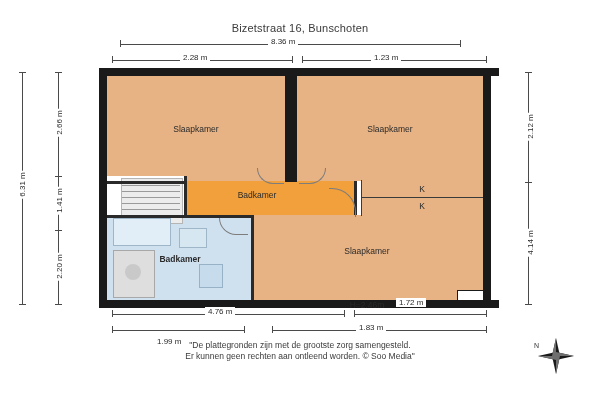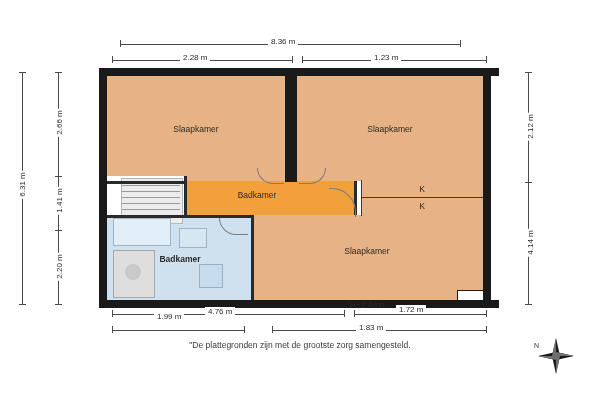--- a/index.html
+++ b/index.html
@@ -153,20 +153,21 @@
   .thin-wall {
     position: absolute;
     background: #2a2a2a;
   }
 </style>
 </head>
 <body>
 
 <div id="page">
 
+  <div class="abs" id="title">Bizetstraat 16, Bunschoten</div>
 
   <div class="abs" id="plan">
 
     <div class="room" style="left:8px; top:8px; width:178px; height:105px;"></div>
 
     <div class="room" style="left:198px; top:8px; width:186px; height:105px;"></div>
 
     <div class="room" style="left:262px; top:113px; width:122px; height:34px;"></div>
 
     <div class="room" style="left:155px; top:147px; width:229px; height:85px;"></div>
@@ -241,26 +242,26 @@
   <div class="abs dim-label" style="left:371px; top:53px;">1.23 m</div>
 
   <div class="abs dim-h" style="left:112px; top:314px; width:232px;"></div>
   <div class="abs tick-v" style="left:112px; top:310px;"></div>
   <div class="abs tick-v" style="left:344px; top:310px;"></div>
   <div class="abs dim-label" style="left:205px; top:307px;">4.76 m</div>
 
   <div class="abs dim-h" style="left:354px; top:314px; width:132px;"></div>
   <div class="abs tick-v" style="left:354px; top:310px;"></div>
   <div class="abs tick-v" style="left:486px; top:310px;"></div>
-  <div class="abs dim-label" style="left:396px; top:305px;">1.72 m</div>
+  <div class="abs dim-label" style="left:396px; top:298px;">1.72 m</div>
 
   <div class="abs dim-h" style="left:112px; top:330px; width:132px;"></div>
   <div class="abs tick-v" style="left:112px; top:326px;"></div>
   <div class="abs tick-v" style="left:244px; top:326px;"></div>
-  <div class="abs dim-label" style="left:154px; top:312px;">1.99 m</div>
+  <div class="abs dim-label" style="left:154px; top:337px;">1.99 m</div>
 
   <div class="abs dim-h" style="left:272px; top:330px; width:214px;"></div>
   <div class="abs tick-v" style="left:272px; top:326px;"></div>
   <div class="abs tick-v" style="left:486px; top:326px;"></div>
   <div class="abs dim-label" style="left:356px; top:323px;">1.83 m</div>
 
   <div class="abs dim-v" style="left:22px; top:72px; height:232px;"></div>
   <div class="abs tick-h" style="left:19px; top:72px;"></div>
   <div class="abs tick-h" style="left:19px; top:304px;"></div>
   <div class="abs dim-label-v" style="left:8px; top:180px; transform:rotate(-90deg);">6.31 m</div>
@@ -282,20 +283,21 @@
   <div class="abs tick-h" style="left:525px; top:72px;"></div>
   <div class="abs tick-h" style="left:525px; top:182px;"></div>
   <div class="abs dim-label-v" style="left:516px; top:122px; transform:rotate(-90deg);">2.12 m</div>
 
   <div class="abs dim-v" style="left:528px; top:182px; height:122px;"></div>
   <div class="abs tick-h" style="left:525px; top:304px;"></div>
   <div class="abs dim-label-v" style="left:516px; top:238px; transform:rotate(-90deg);">4.14 m</div>
 
   <div class="abs" id="footer">
     <div>"De plattegronden zijn met de grootste zorg samengesteld.</div>
+    <div>Er kunnen geen rechten aan ontleend worden. © Soo Media"</div>
   </div>
 
   <div class="abs" id="compass">
     <span class="n-label">N</span>
     <svg width="40" height="40" viewBox="0 0 40 40">
       <polygon points="20,2 24,20 20,38 16,20" fill="#1a1a1a"></polygon>
       <polygon points="2,20 20,16 38,20 20,24" fill="#1a1a1a"></polygon>
       <polygon points="20,2 20,20 16,20" fill="#6f6f6f"></polygon>
       <polygon points="20,38 20,20 24,20" fill="#6f6f6f"></polygon>
       <polygon points="2,20 20,20 20,24" fill="#6f6f6f"></polygon>

